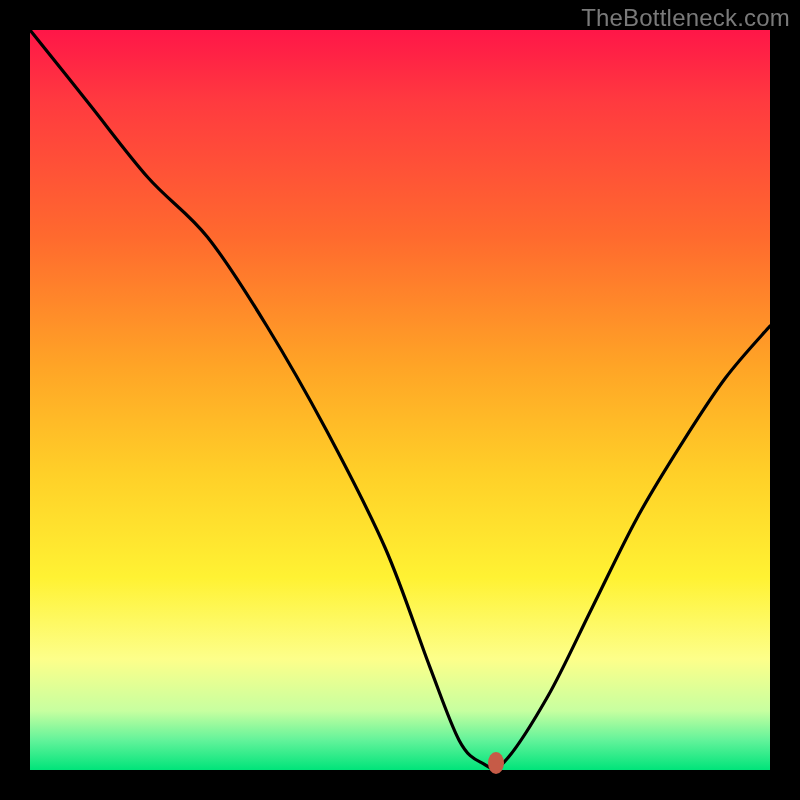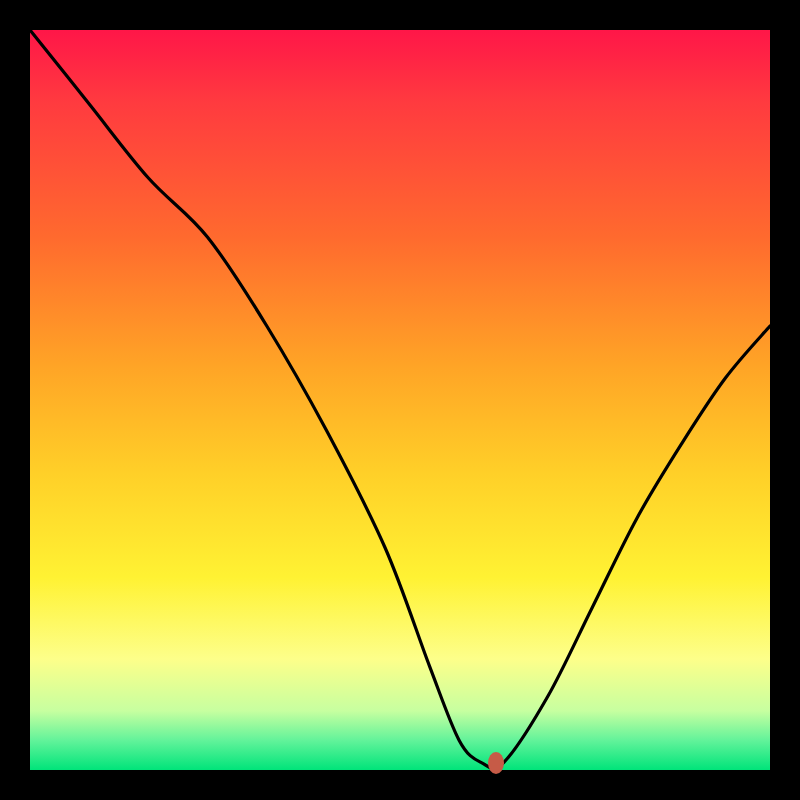--- a/index.html
+++ b/index.html
@@ -65,20 +65,21 @@
     background: #c65b47;
     border-radius: 8px / 11px;
     transform: translate(-50%, -50%);
   }
 </style>
 </head>
 <body>
 
 <div class="frame">
 
+  <div class="watermark">TheBottleneck.com</div>
 
   <div class="plot-area">
 
     <svg class="curve" viewBox="0 0 740 740" preserveAspectRatio="none">
       <path fill="none" stroke="#000" stroke-width="3.2" stroke-linecap="round" stroke-linejoin="round" d="M 0.0 0.0 C 9.9 12.3, 39.5 49.3, 59.2 74.0 C 78.9 98.7, 98.7 125.8, 118.4 148.0 C 138.1 170.2, 157.9 182.5, 177.6 207.2 C 197.3 231.9, 217.1 263.9, 236.8 296.0 C 256.5 328.1, 276.3 362.6, 296.0 399.6 C 315.7 436.6, 337.9 478.5, 355.2 518.0 C 372.5 557.5, 387.3 604.3, 399.6 636.4 C 411.9 668.5, 420.6 694.4, 429.2 710.4 C 437.8 726.4, 444.0 728.9, 451.4 732.6 C 458.8 736.3, 462.5 743.7, 473.6 732.6 C 484.7 721.5, 503.2 691.9, 518.0 666.0 C 532.8 640.1, 547.6 606.8, 562.4 577.2 C 577.2 547.6, 592.0 515.5, 606.8 488.4 C 621.6 461.3, 636.4 437.8, 651.2 414.4 C 666.0 391.0, 680.8 367.5, 695.6 347.8 C 710.4 328.1, 732.6 304.6, 740.0 296.0"></path>
     </svg>
 
     <div class="marker" style="left:466.2px; top:732.6px; background:#c65b47;"></div>
 
   </div>

